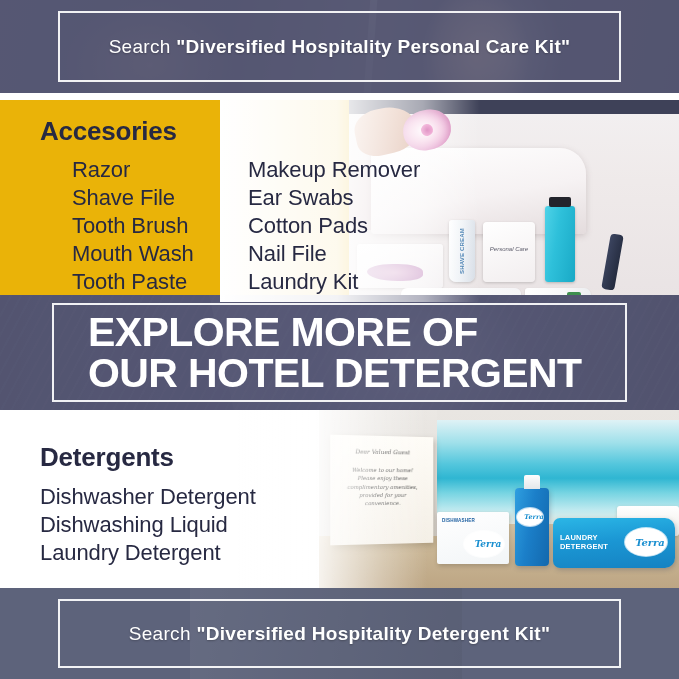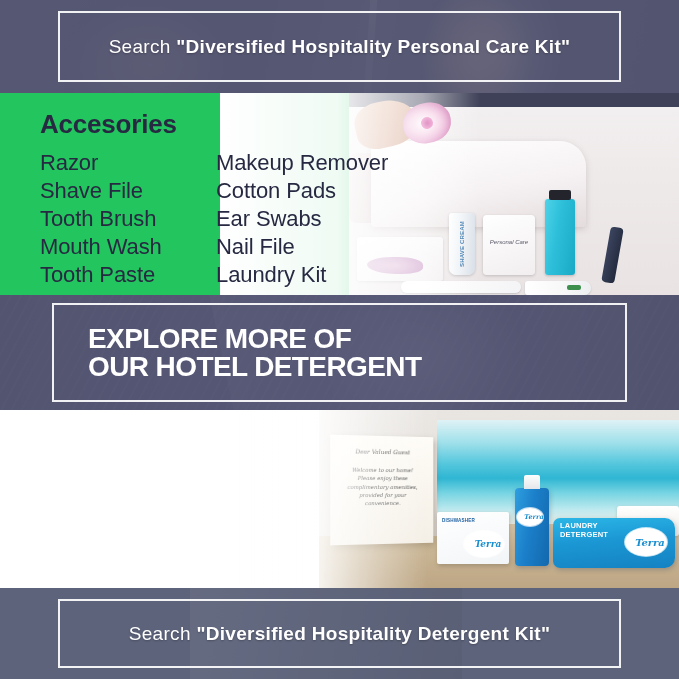--- a/index.html
+++ b/index.html
@@ -69,21 +69,21 @@
   .photo-mid::after{
     content:""; position:absolute; left:33%; top:-20%; width:120px; height:150%;
     background:linear-gradient(115deg,rgba(255,255,255,0.12),rgba(255,255,255,0) 70%);
     transform:rotate(-12deg);
   }
   #banner-mid .banner-frame { top:8px; bottom:8px; left:52px; right:52px; }
   .headline {
     position:relative; z-index:5;
     color:#ffffff;
     font-weight:bold;
-    font-size:28px;
+    font-size:41px;
     line-height:0.98;
     letter-spacing:-0.6px;
     text-align:left;
     width:100%;
     padding-left:88px;
   }
   .headline .l2 { display:block; }
 
   
   #banner-bot { top:588px; height:91px; }
@@ -94,22 +94,22 @@
       linear-gradient(102deg,#6e7casdf 0%,#6c7488 0%,#7c8498 20%,#6a7286 44%,#848c9e 64%,#6e7688 86%,#5f6679 100%);
   }
   .photo-bot::after{
     content:""; position:absolute; left:28%; top:0; width:40%; height:100%;
     background:linear-gradient(100deg,rgba(255,255,255,0.10),rgba(0,0,0,0.10));
   }
   #banner-bot .banner-tint { background:rgba(96,105,126,0.55); }
 
   
   #section-accessories {
-    position:absolute; left:0; top:93px; width:679px; height:202px;
-    background:#22c55e; overflow:hidden;
+    position:absolute; left:0; top:100px; width:679px; height:202px;
+    background:#eab308; overflow:hidden;
   }
   .acc-photo {
     position:absolute; right:0; top:0; width:330px; height:202px;
     background:
       linear-gradient(180deg,#3e4158 0%,#3e4158 7%,#f2eff0 7%,#efeaea 40%,#e9e3e4 100%);
   }
   .acc-photo .towel {
     position:absolute; left:22px; top:48px; width:215px; height:86px;
     background:linear-gradient(170deg,#ffffff 0%,#f6f2f3 55%,#e4dcdd 100%);
     border-radius:6px 26px 4px 4px;
@@ -178,21 +178,21 @@
     pointer-events:none; z-index:3;
   }
 
   .acc-content { position:absolute; left:0; top:0; z-index:6; padding:16px 0 0 40px; }
   .acc-title, .det-title {
     color:#272942; font-weight:bold; font-size:26px; letter-spacing:-0.2px;
     margin-bottom:9px;
   }
   .acc-cols { display:flex; gap:0; }
   .acc-col { display:flex; flex-direction:column; }
-  .acc-col:first-child { width:176px; }
+  .acc-col:first-child { width:176px;margin-left:32px; }
   .acc-item, .det-item {
     color:#272942; font-size:22px; line-height:1.27; letter-spacing:-0.1px;
     font-weight:400; white-space:nowrap;
   }
 
   
   #section-detergents {
     position:absolute; left:0; top:410px; width:679px; height:178px;
     background:#fff; overflow:hidden;
   }
@@ -240,21 +240,21 @@
   .liq-bottle::before {
     content:""; position:absolute; left:9px; top:-13px; width:16px; height:14px;
     background:linear-gradient(180deg,#fdfdfd,#e4e7ea); border-radius:2px 2px 0 0;
   }
   .laundry-pouch {
     position:absolute; left:234px; bottom:20px; width:122px; height:50px;
     background:linear-gradient(175deg,#2bb6e6 0%,#1b97d4 45%,#1582c2 100%);
     border-radius:7px 10px 10px 7px; box-shadow:1px 2px 5px rgba(60,70,90,0.3);
   }
   .laundry-pouch .ltxt {
-    position:absolute; left:7px; top:4px; color:#ffffff; font-weight:bold;
+    position:absolute; left:7px; top:16px; color:#ffffff; font-weight:bold;
     font-size:7.5px; line-height:1.18; letter-spacing:0.2px;
   }
   .terra {
     position:absolute;
     background:#ffffff; border-radius:50%;
     display:flex; align-items:center; justify-content:center;
     font-family:"DejaVu Serif", serif; font-style:italic; font-weight:bold;
     color:#1a8fd0;
     box-shadow:0 0 0 1px rgba(255,255,255,0.7);
     padding-left:8px;
@@ -311,22 +311,22 @@
       <div class="acc-cols">
         <div class="acc-col">
           <div class="acc-item">Razor</div>
           <div class="acc-item">Shave File</div>
           <div class="acc-item">Tooth Brush</div>
           <div class="acc-item">Mouth Wash</div>
           <div class="acc-item">Tooth Paste</div>
         </div>
         <div class="acc-col">
           <div class="acc-item">Makeup Remover</div>
+          <div class="acc-item">Ear Swabs</div>
           <div class="acc-item">Cotton Pads</div>
-          <div class="acc-item">Ear Swabs</div>
           <div class="acc-item">Nail File</div>
           <div class="acc-item">Laundry Kit</div>
         </div>
       </div>
     </div>
   </div>
 
   <div class="banner" id="banner-mid">
     <div class="banner-photo photo-mid"></div>
     <div class="banner-tint"></div>
@@ -367,20 +367,26 @@
         <span class="ltxt">
           <span>LAUNDRY</span><br>
           <span>DETERGENT</span>
         </span>
         <span class="terra t3">Terra</span>
       </div>
     </div>
 
     <div class="det-wash"></div>
 
+    <div class="det-content">
+      <div class="det-title">Detergents</div>
+      <div class="det-item">Dishwasher Detergent</div>
+      <div class="det-item">Dishwashing Liquid</div>
+      <div class="det-item">Laundry Detergent</div>
+    </div>
   </div>
 
   <div class="banner" id="banner-bot">
     <div class="banner-photo photo-bot"></div>
     <div class="banner-tint"></div>
     <div class="banner-frame"></div>
     <div class="banner-text">
       <span class="lead">Search </span><span class="quote">"Diversified Hospitality Detergent Kit"</span>
     </div>
   </div>

